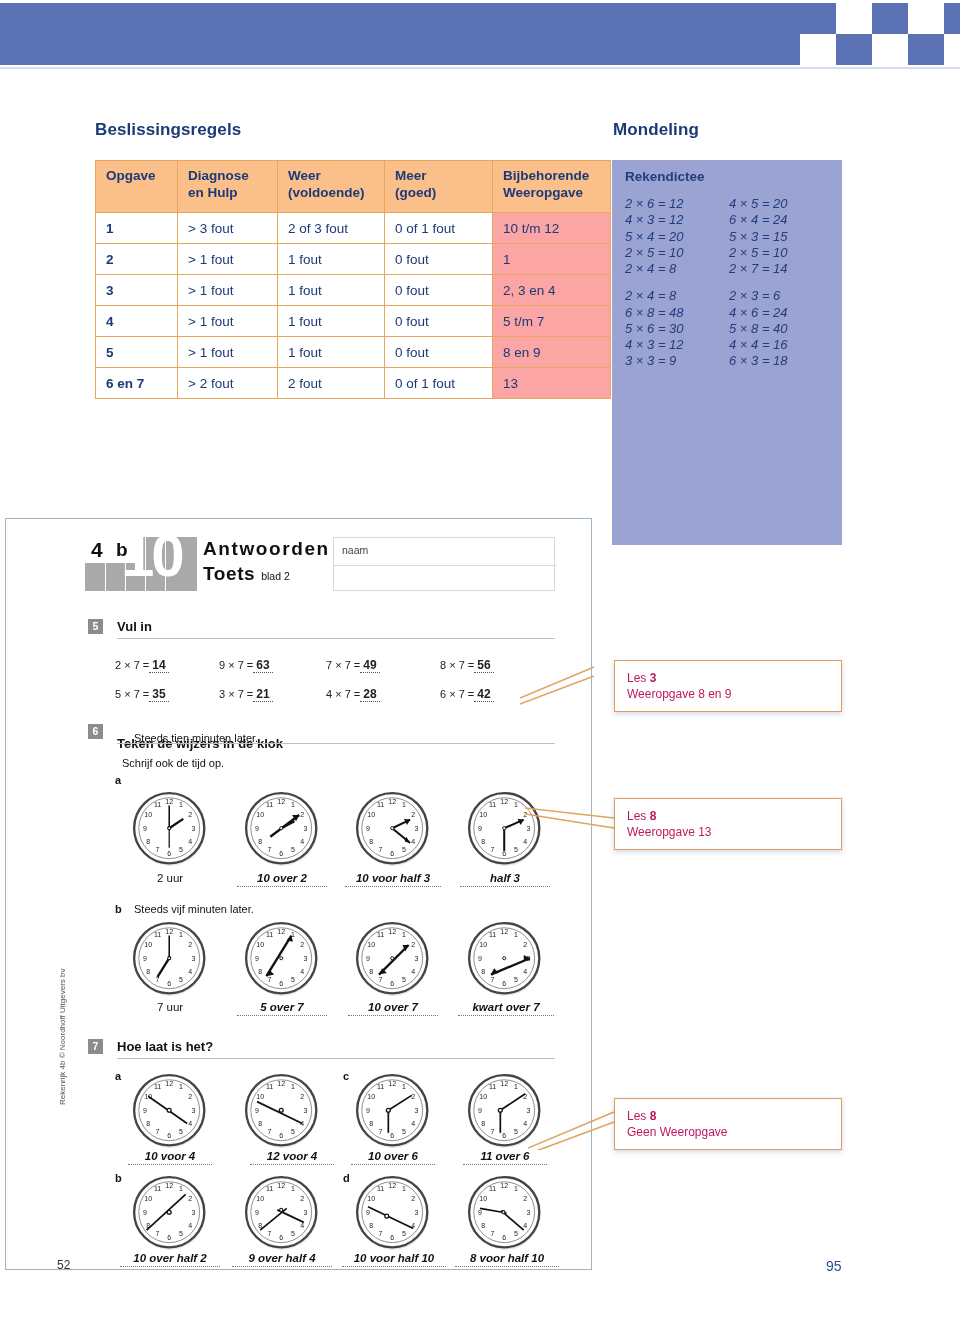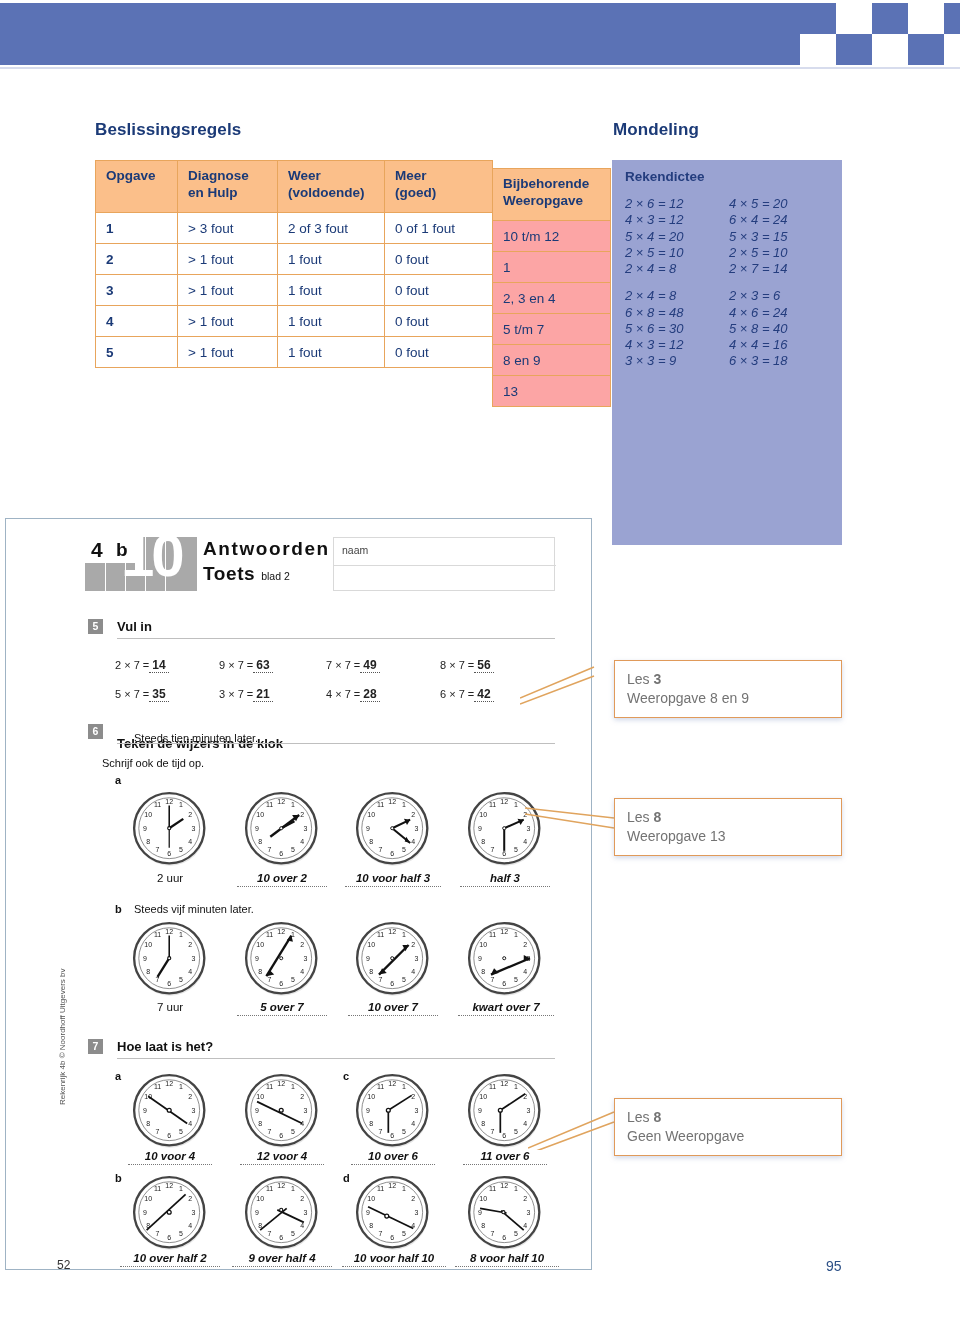--- a/index.html
+++ b/index.html
@@ -45,21 +45,21 @@
     height: 52px;
     line-height: 1.25;
   }
   .dtable td.c0, .dtable th.c0 { width: 82px; }
   .dtable td.c1, .dtable th.c1 { width: 100px; }
   .dtable td.c2, .dtable th.c2 { width: 107px; }
   .dtable td.c3, .dtable th.c3 { width: 108px; }
   .dtable td.c0 { font-weight: bold; }
 
   
-  .wtable { position: absolute; left: 492px; top: 168px; border-collapse: collapse; }
+  .wtable { position: absolute; left: 492px; top: 160px; border-collapse: collapse; }
   .wtable td, .wtable th {
     border: 1px solid #e8a55c;
     color: #1b3a77;
     font-size: 13.5px;
     padding: 7px 10px;
     text-align: left;
     height: 31px;
     width: 118px;
     background: #fca5a5;
   }
@@ -145,22 +145,22 @@
     font-size: 11.5px; color: #111;
   }
   .clabel.filled { font-style: italic; font-weight: bold; }
   .clabel .dots { display: block; border-bottom: 1.5px dotted #777; height: 2px; margin-top: 1px; }
 
   
   .callout {
     position: absolute;
     border: 1px solid #e09a5a;
     background: #ffffff;
-    color: #737373;
-    font-size: 14px;
+    color: #be185d;
+    font-size: 12px;
     padding: 9px 12px;
     line-height: 1.35;
     box-shadow: 0 2px 5px rgba(120,140,190,.35);
   }
   .callout b { font-weight: bold; }
   .leader { position: absolute; pointer-events: none; }
 
   
   .credit {
     position: absolute; left: 58px; top: 1105px;
@@ -233,20 +233,26 @@
         <td class="c1">&gt; 1 fout</td>
         <td class="c2">1 fout</td>
         <td class="c3">0 fout</td>
       </tr>
       <tr>
         <td class="c0">5</td>
         <td class="c1">&gt; 1 fout</td>
         <td class="c2">1 fout</td>
         <td class="c3">0 fout</td>
       </tr>
+      <tr>
+        <td class="c0">6 en 7</td>
+        <td class="c1">&gt; 2 fout</td>
+        <td class="c2">2 fout</td>
+        <td class="c3">0 of 1 fout</td>
+      </tr>
     </tbody>
   </table>
 
   <table class="wtable">
     <thead>
       <tr>
         <th>
           <span>Bijbehorende</span><br>
           <span>Weeropgave</span>
         </th>
@@ -373,21 +379,21 @@
     <span class="pre">4 × 7 = </span><span class="ans">28</span>
   </div>
   <div class="sum5" style="left:440px;top:687px;">
     <span class="pre">6 × 7 = </span><span class="ans">42</span>
   </div>
 
   <div class="exnum" style="left:88px;top:724px;">6</div>
   <div class="exhead" style="left:117px;top:724px;margin-top:12px;">Teken de wijzers in de klok</div>
   <div class="exrule" style="left:117px;top:743px;width:438px;"></div>
 
-  <div class="small" style="left:102px;top:757px;">Schrijf ook de tijd op.</div>
+  <div class="small" style="left:122px;top:757px;">Schrijf ook de tijd op.</div>
   <div class="sub-a" style="left:115px;top:774px;">a</div>
   <div class="small" style="left:134px;top:732px;">Steeds tien minuten later.</div>
 
   <div class="clockwrap" style="left:131px;top:790px;"><svg width="78" height="78" viewBox="0 0 100 100">
         <circle cx="50" cy="52" r="45" fill="#cfcfcf" opacity=".55"></circle>
         <circle cx="49" cy="49" r="45" fill="#fff" stroke="#444" stroke-width="3"></circle>
         <circle cx="49" cy="49" r="39" fill="#fff" stroke="#888" stroke-width="1.2"></circle>
         <g font-family="Liberation Sans, sans-serif" font-size="9" fill="#222" text-anchor="middle">
           <text x="49" y="18">12</text>
           <text x="64" y="22">1</text>
@@ -691,21 +697,21 @@
           <text x="34" y="22">11</text>
         </g>
         <line x1="44" y1="49" x2="44" y2="78" stroke="#111" stroke-width="2.2"></line>
         <line x1="44" y1="49" x2="76" y2="28" stroke="#111" stroke-width="2.2"></line>
         <circle cx="44" cy="49" r="2.5" fill="#fff" stroke="#111" stroke-width="1.6"></circle>
       </svg></div>
 
   <div class="clabel filled" style="left:128px;top:1150px;width:84px;">
     <span>10 voor 4</span><span class="dots"></span>
   </div>
-  <div class="clabel filled" style="left:240px;top:1150px;width:84px;">
+  <div class="clabel filled" style="left:250px;top:1150px;width:84px;">
     <span>12 voor 4</span><span class="dots"></span>
   </div>
   <div class="clabel filled" style="left:351px;top:1150px;width:84px;">
     <span>10 over 6</span><span class="dots"></span>
   </div>
   <div class="clabel filled" style="left:463px;top:1150px;width:84px;">
     <span>11 over 6</span><span class="dots"></span>
   </div>
 
   <div class="clockwrap" style="left:131px;top:1174px;"><svg width="78" height="78" viewBox="0 0 100 100">

